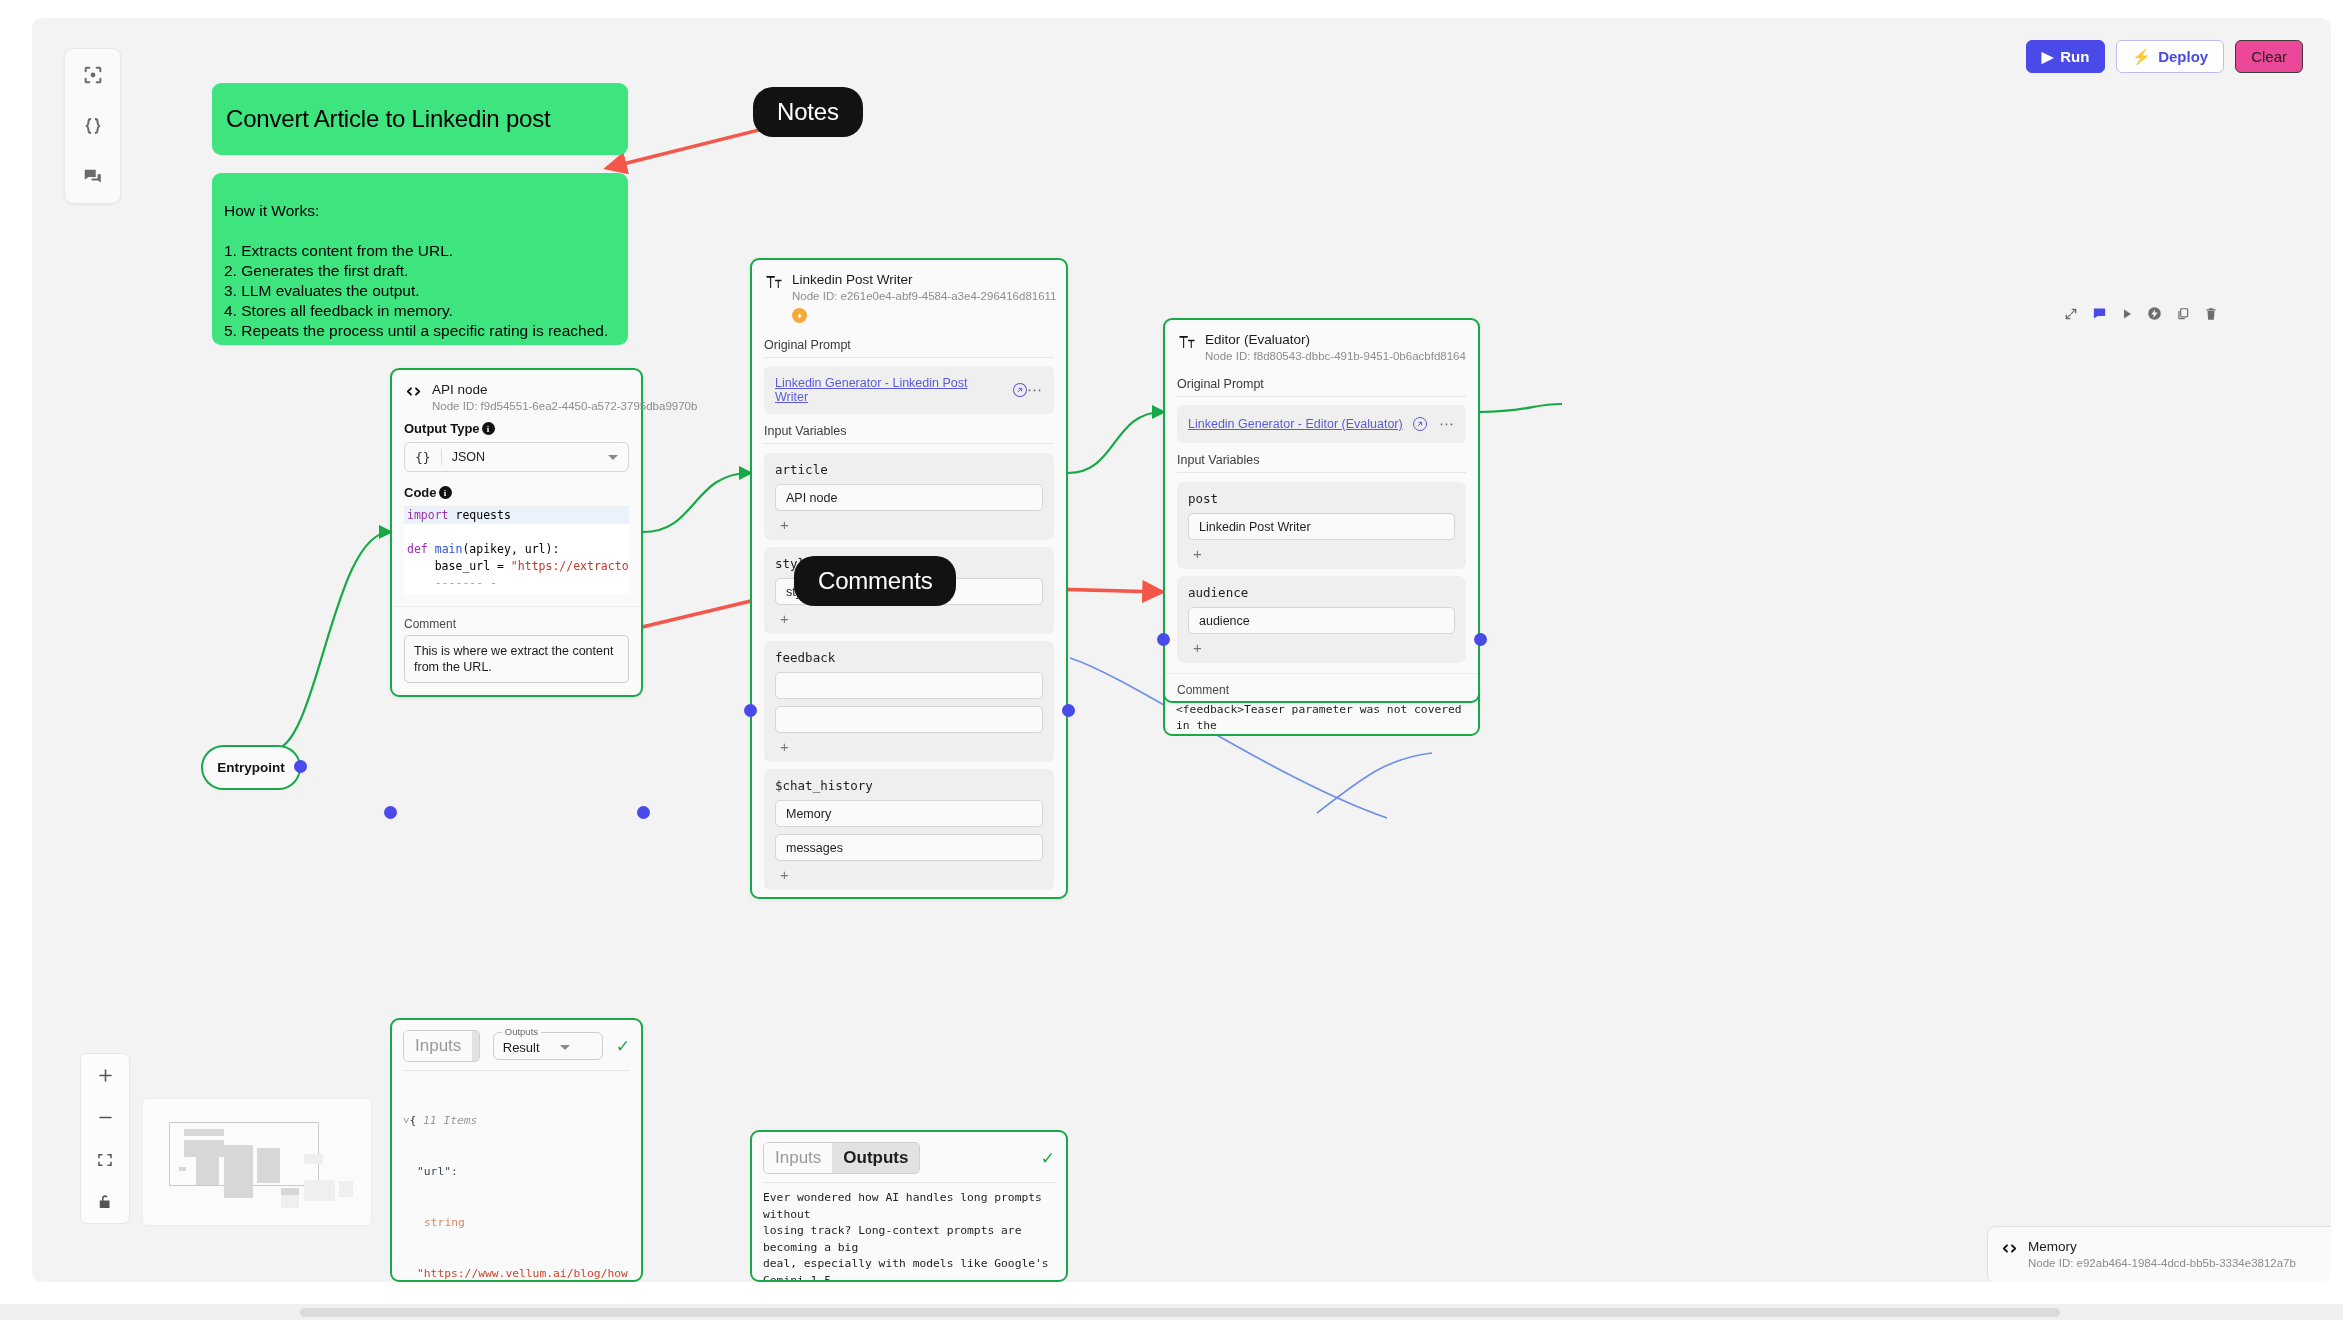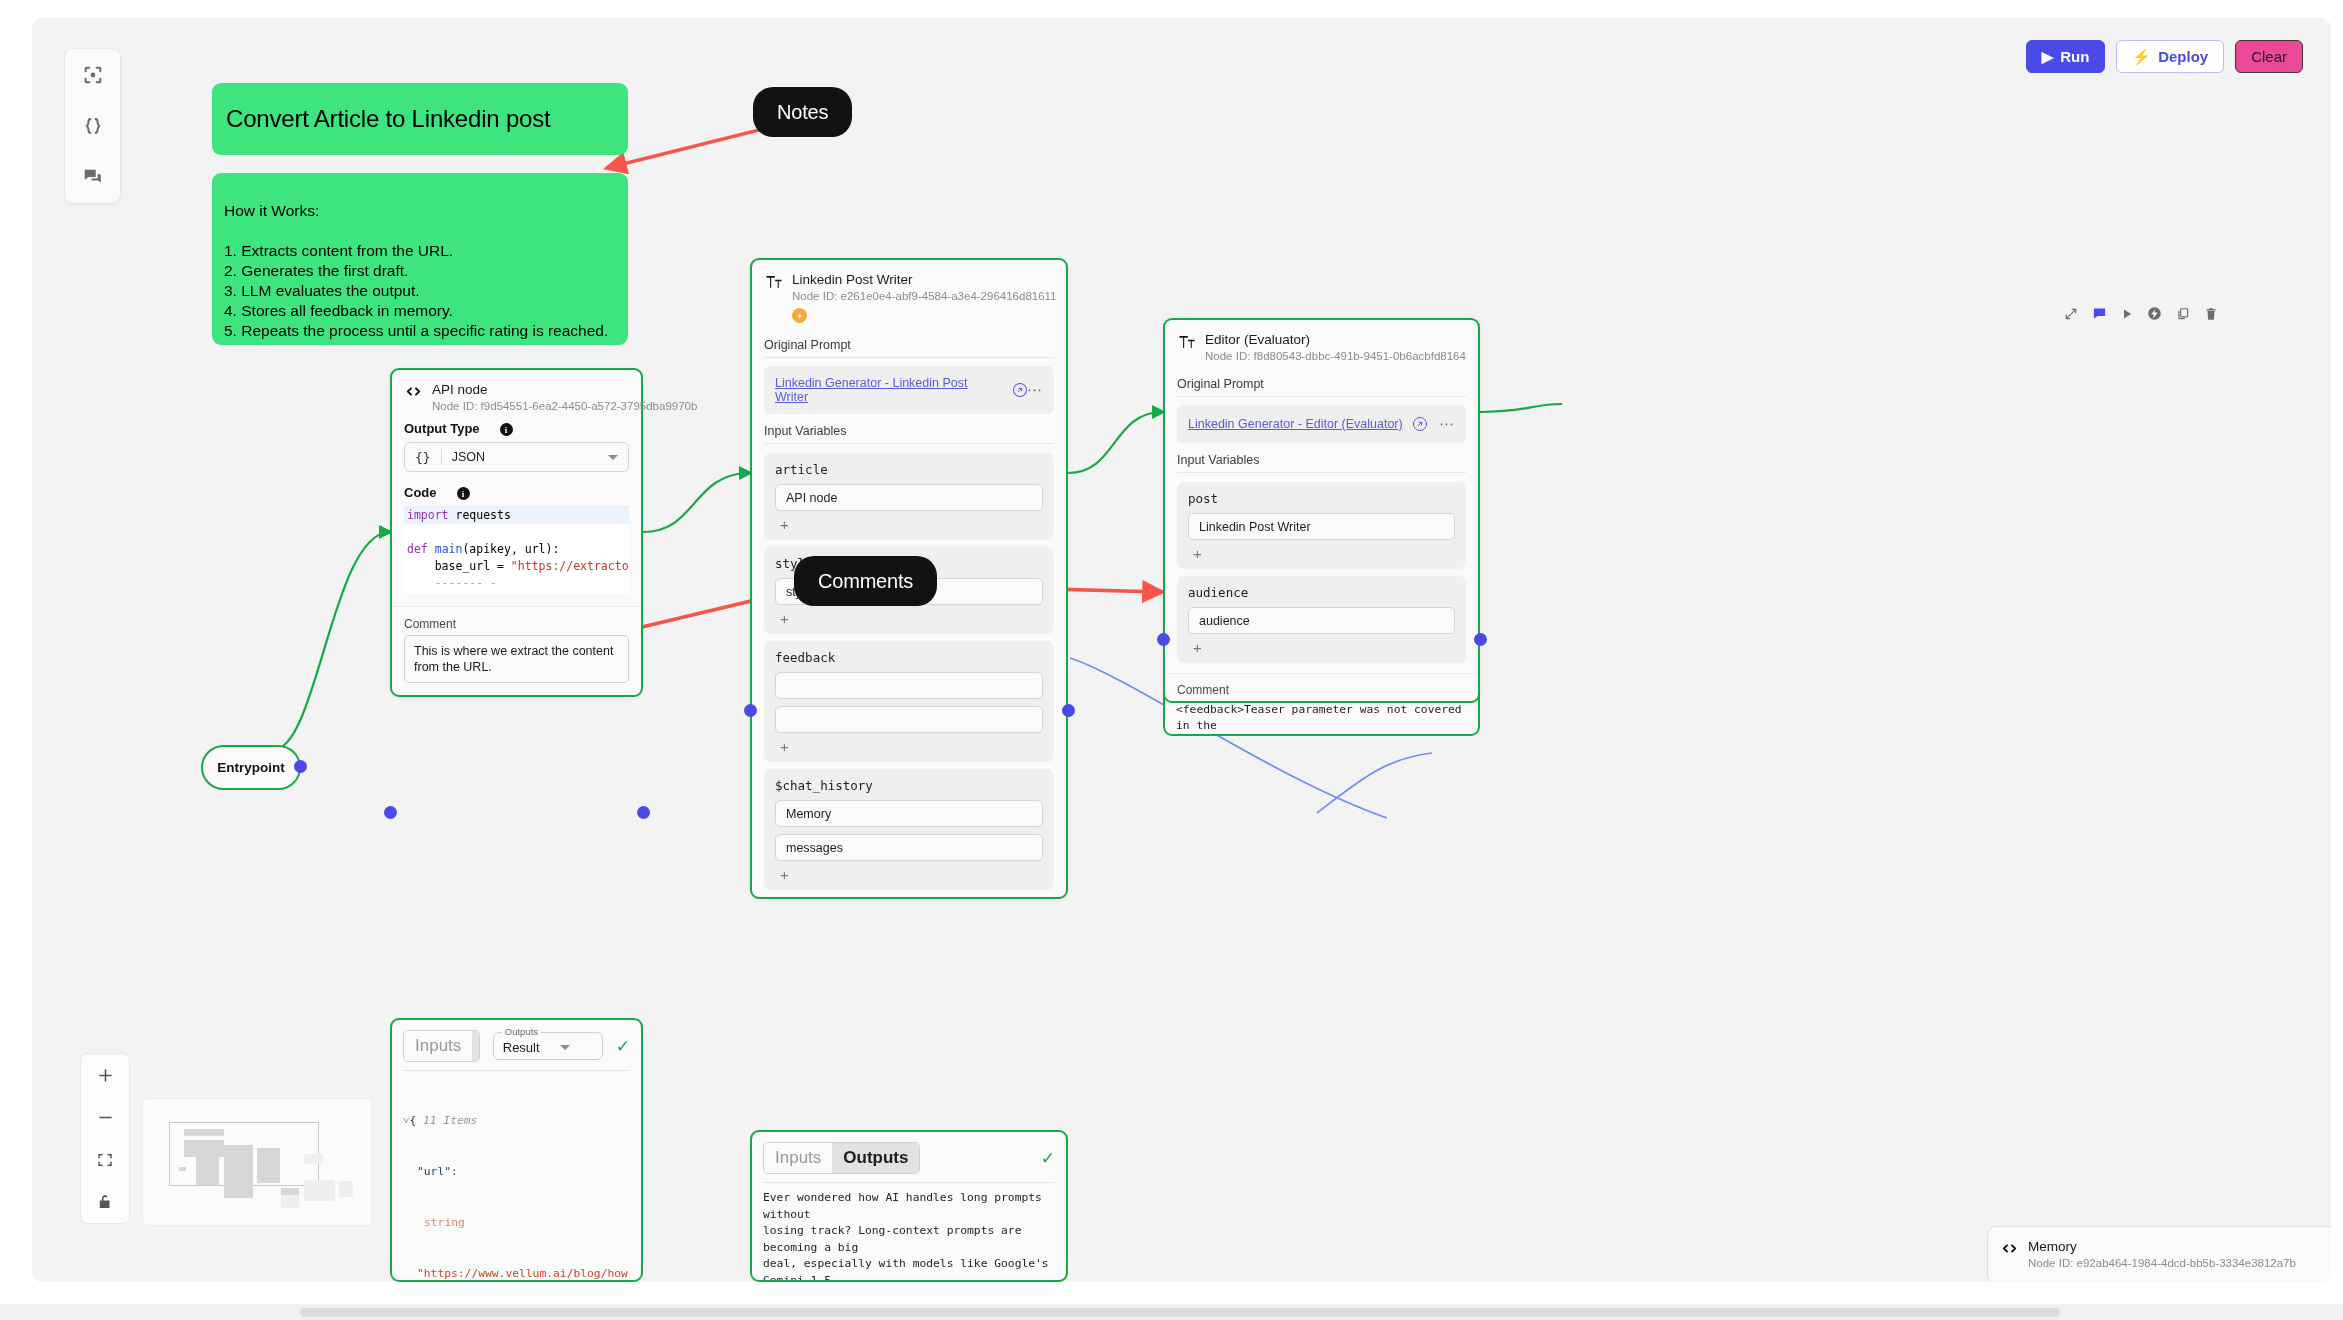--- a/index.html
+++ b/index.html
@@ -62,21 +62,21 @@
   #note-title { left: 180px; top: 65px; width: 416px; height: 72px; display: flex; align-items: center; padding-left: 14px; }
   #note-title .t { font-size: 24px; font-weight: 400; letter-spacing: -.2px; }
   #note-body { left: 180px; top: 155px; width: 416px; height: 172px; padding: 28px 16px 0 12px; }
   #note-body .line { font-size: 15.5px; line-height: 20px; }
   #note-body .spacer { height: 20px; }
 
   
   .callout {
     position: absolute; background: #121212; color: #fff;
     border-radius: 20px; padding: 12px 24px;
-    font-size: 20px; line-height: 1; letter-spacing: -.2px;
+    font-size: 24px; line-height: 1; letter-spacing: -.2px;
     display: flex; align-items: center; justify-content: center;
     z-index: 40;
   }
   #callout-notes { left: 721px; top: 69px; height: 50px; }
   #callout-comments { left: 762px; top: 538px; height: 50px; }
 
   
   .node {
     position: absolute; background: #fafafa;
     border: 2px solid #17a948; border-radius: 9px;
@@ -122,21 +122,21 @@
   .var-plus { color: #777; font-size: 15px; padding: 6px 0 0 5px; cursor: pointer; line-height: 1; }
 
   .comment-label { font-size: 12px; color: #4a4a4a; padding: 0 12px 4px 12px; }
   .comment-box {
     margin: 0 12px 12px 12px; border: 1px solid #cfcfcf; border-radius: 5px;
     background: #fafafa; padding: 7px 9px; font-size: 12.5px; color: #1b1b1b;
     line-height: 16px;
   }
 
   
-  .field-label { font-size: 13px; font-weight: 700; color: #111; display: flex; align-items: flex-end; gap: 20px; padding: 0 12px 6px 12px; }
+  .field-label { font-size: 13px; font-weight: 700; color: #111; display: flex; align-items: center; gap: 2px; padding: 0 12px 6px 12px; }
   .info-dot { width: 13px; height: 13px; border-radius: 50%; background: #111; color: #fff; font-size: 9px; font-weight: 700; display: inline-flex; align-items: center; justify-content: center; font-family: "Liberation Serif", serif; }
   .select-box {
     margin: 0 12px 13px 12px; height: 30px; border: 1px solid #d5d5d5; border-radius: 6px;
     background: #fafafa; display: flex; align-items: center; padding: 0 10px; gap: 10px;
     font-size: 12.5px; color: #1e1e1e; cursor: pointer;
   }
   .select-box .braces { font-family: "DejaVu Sans Mono", monospace; font-size: 13px; color: #333; }
   .select-box .divider { width: 1px; height: 16px; background: #dcdcdc; }
   .select-box .val { flex: 1; }
   .caret { width: 0; height: 0; border-left: 5px solid transparent; border-right: 5px solid transparent; border-top: 5px solid #8a8a8a; }

